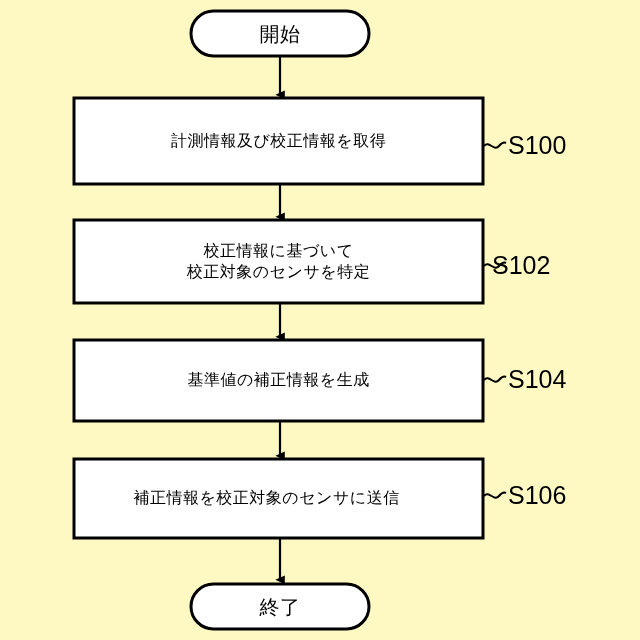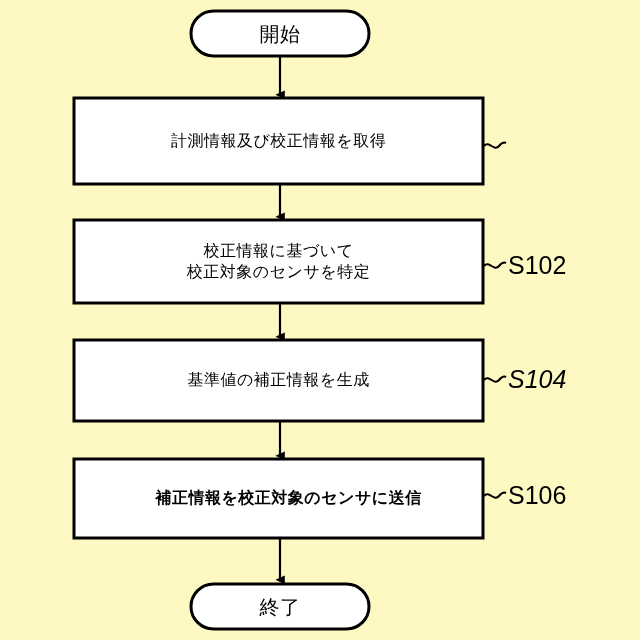--- a/index.html
+++ b/index.html
@@ -86,26 +86,27 @@
     <path d="M 484 496 C 489 490, 494 502, 499 496 C 502 492.5, 504 492, 506 493" fill="none" stroke="#000000" stroke-width="2"></path>
 
     <line x1="280" y1="538" x2="280" y2="580" stroke="#000000" stroke-width="2.2" marker-end="url(#arrowhead)"></line>
 
     <rect x="191" y="584" width="178" height="45" rx="22.5" ry="22.5" fill="#ffffff" stroke="#000000" stroke-width="3"></rect>
   </svg>
 
   <div class="node-text terminal-text" style="left:191px; top:11px; width:178px; height:45px;">開始</div>
 
   <div class="node-text process-text" style="left:74px; top:98px; width:409px; height:86px;">計測情報及び校正情報を取得</div>
+  <div class="step-label" style="left:508px; top:131px;">S100</div>
 
   <div class="node-text process-text" style="left:74px; top:220px; width:409px; height:83px;">校正情報に基づいて
 校正対象のセンサを特定</div>
-  <div class="step-label" style="left:508px; top:251px;text-align:center;">S102</div>
+  <div class="step-label" style="left:492px; top:251px;text-align:center;">S102</div>
 
   <div class="node-text process-text" style="left:74px; top:340px; width:409px; height:81px;">基準値の補正情報を生成</div>
-  <div class="step-label" style="left:508px; top:365px;font-style:italic;">S104</div>
+  <div class="step-label" style="left:508px; top:365px;">S104</div>
 
-  <div class="node-text process-text" style="left:84px; top:459px; width:409px; height:79px;font-weight:bold;">補正情報を校正対象のセンサに送信</div>
+  <div class="node-text process-text" style="left:62px; top:459px; width:409px; height:79px;">補正情報を校正対象のセンサに送信</div>
   <div class="step-label" style="left:508px; top:481px;">S106</div>
 
   <div class="node-text terminal-text" style="left:191px; top:584px; width:178px; height:45px;font-family:Liberation Serif, serif;">終了</div>
 
 </div>
 
 </body></html>

